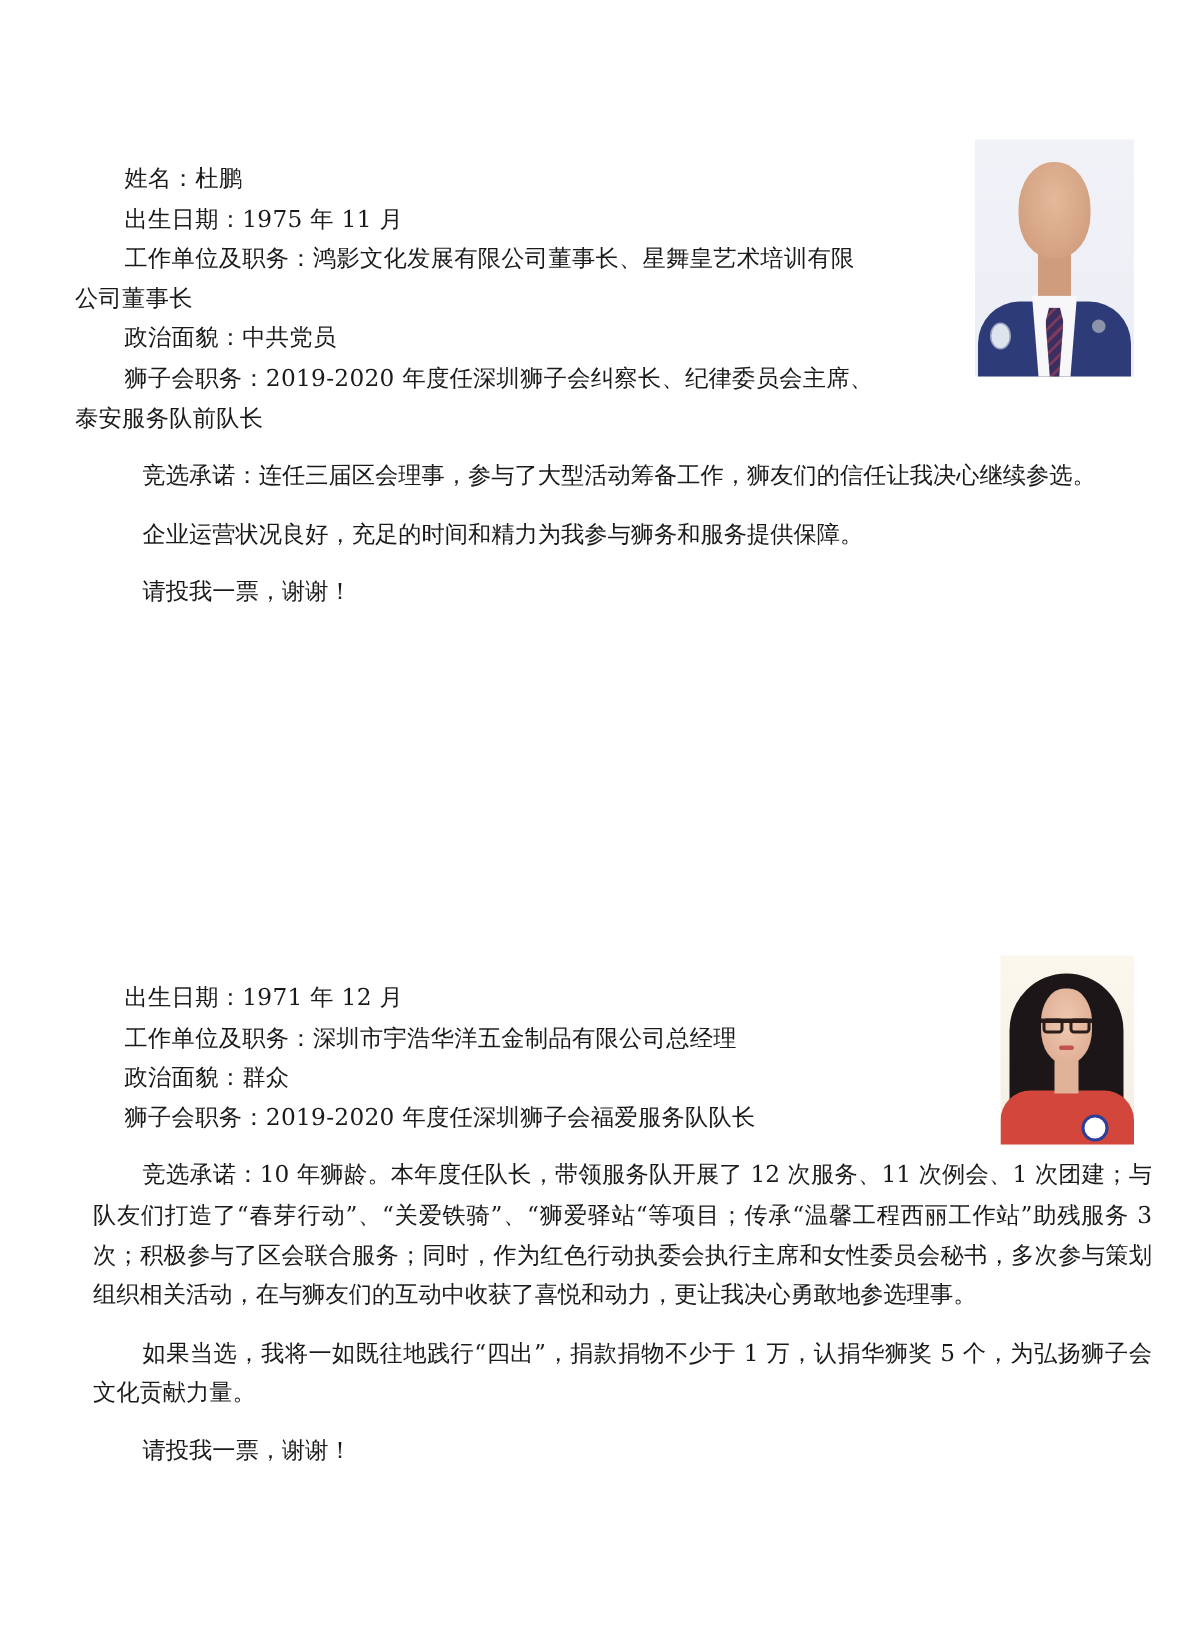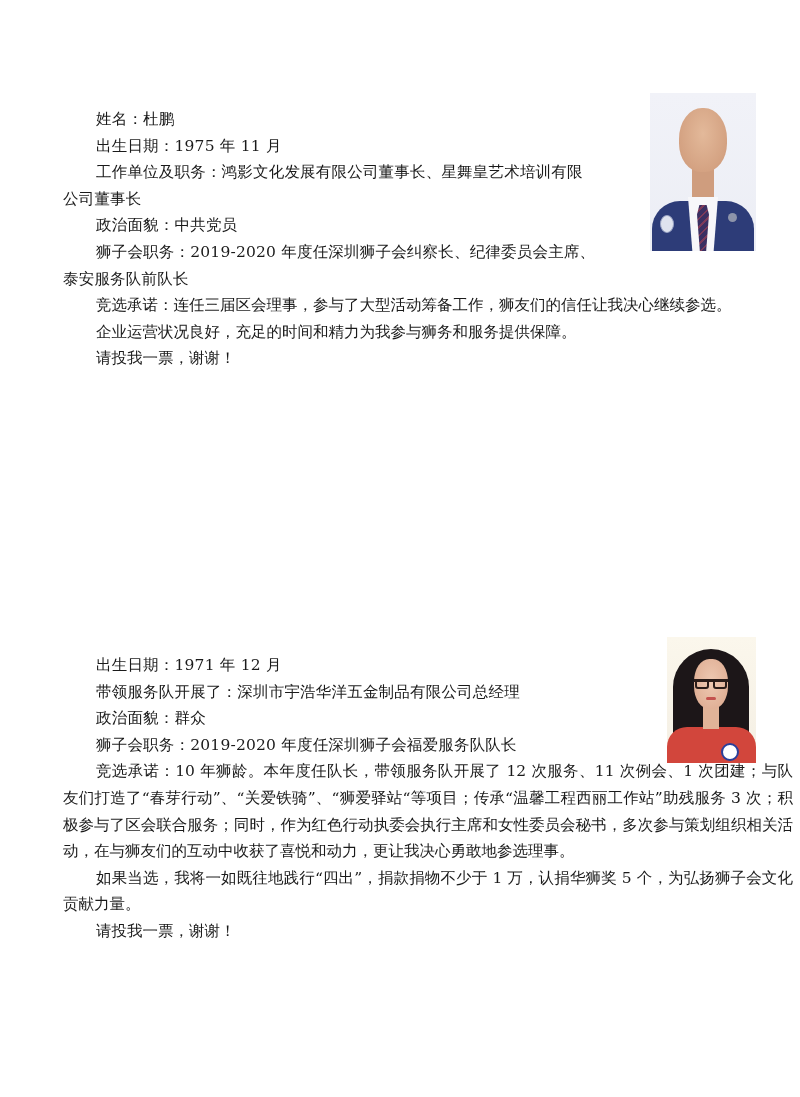--- a/index.html
+++ b/index.html
@@ -10,37 +10,37 @@
   body {
     width: 800px;
     height: 1097px;
     position: relative;
     overflow: hidden;
     font-family: "DejaVu Serif", "Liberation Serif", serif;
     color: #1a1a1a;
   }
   .profile {
     position: absolute;
-    left: 63px;
+    left: 50px;
     width: 730px;
   }
   .profile-1 { top: 106px; }
   .profile-2 { top: 652px; }
   .line {
     font-size: 15.5px;
     line-height: 26.6px;
     white-space: nowrap;
     letter-spacing: 0.2px;
   }
   .para {
     font-size: 15.5px;
     line-height: 26.6px;
     text-indent: 33px;
     text-align: justify;
-    margin: 0;
+    margin: 12px;
   }
   .indent { padding-left: 33px; }
   .photo {
     position: absolute;
     overflow: hidden;
     background: #eef0f6;
   }
   .photo-1 {
     left: 650px; top: 93px; width: 106px; height: 158px;
     background: linear-gradient(#f1f2f8, #eceef5);
@@ -172,19 +172,19 @@
   <div class="p-body"></div>
   <div class="p-neck"></div>
   <div class="p-head"></div>
   <div class="p-glasses"></div>
   <div class="p-lips"></div>
   <div class="p-badge"></div>
 </div>
 
 <div class="profile profile-2">
   <div class="line indent">出生日期：1971 年 12 月</div>
-  <div class="line indent">带领服务队开展了：深圳市宇浩华洋五金制品有限公司总经理</div>
+  <div class="line indent">工作单位及职务：深圳市宇浩华洋五金制品有限公司总经理</div>
   <div class="line indent">政治面貌：群众</div>
   <div class="line indent">狮子会职务：2019-2020 年度任深圳狮子会福爱服务队队长</div>
   <p class="para">竞选承诺：10 年狮龄。本年度任队长，带领服务队开展了 12 次服务、11 次例会、1 次团建；与队友们打造了“春芽行动”、“关爱铁骑”、“狮爱驿站“等项目；传承“温馨工程西丽工作站”助残服务 3 次；积极参与了区会联合服务；同时，作为红色行动执委会执行主席和女性委员会秘书，多次参与策划组织相关活动，在与狮友们的互动中收获了喜悦和动力，更让我决心勇敢地参选理事。</p>
   <p class="para">如果当选，我将一如既往地践行“四出”，捐款捐物不少于 1 万，认捐华狮奖 5 个，为弘扬狮子会文化贡献力量。</p>
   <p class="para">请投我一票，谢谢！</p>
 </div>
 
 </body></html>

